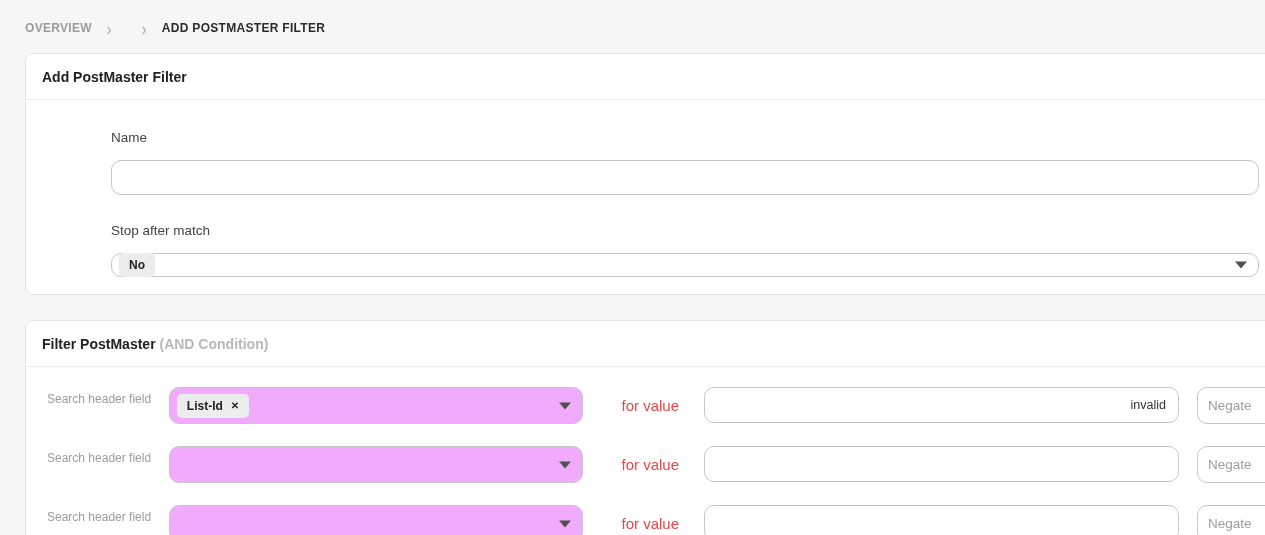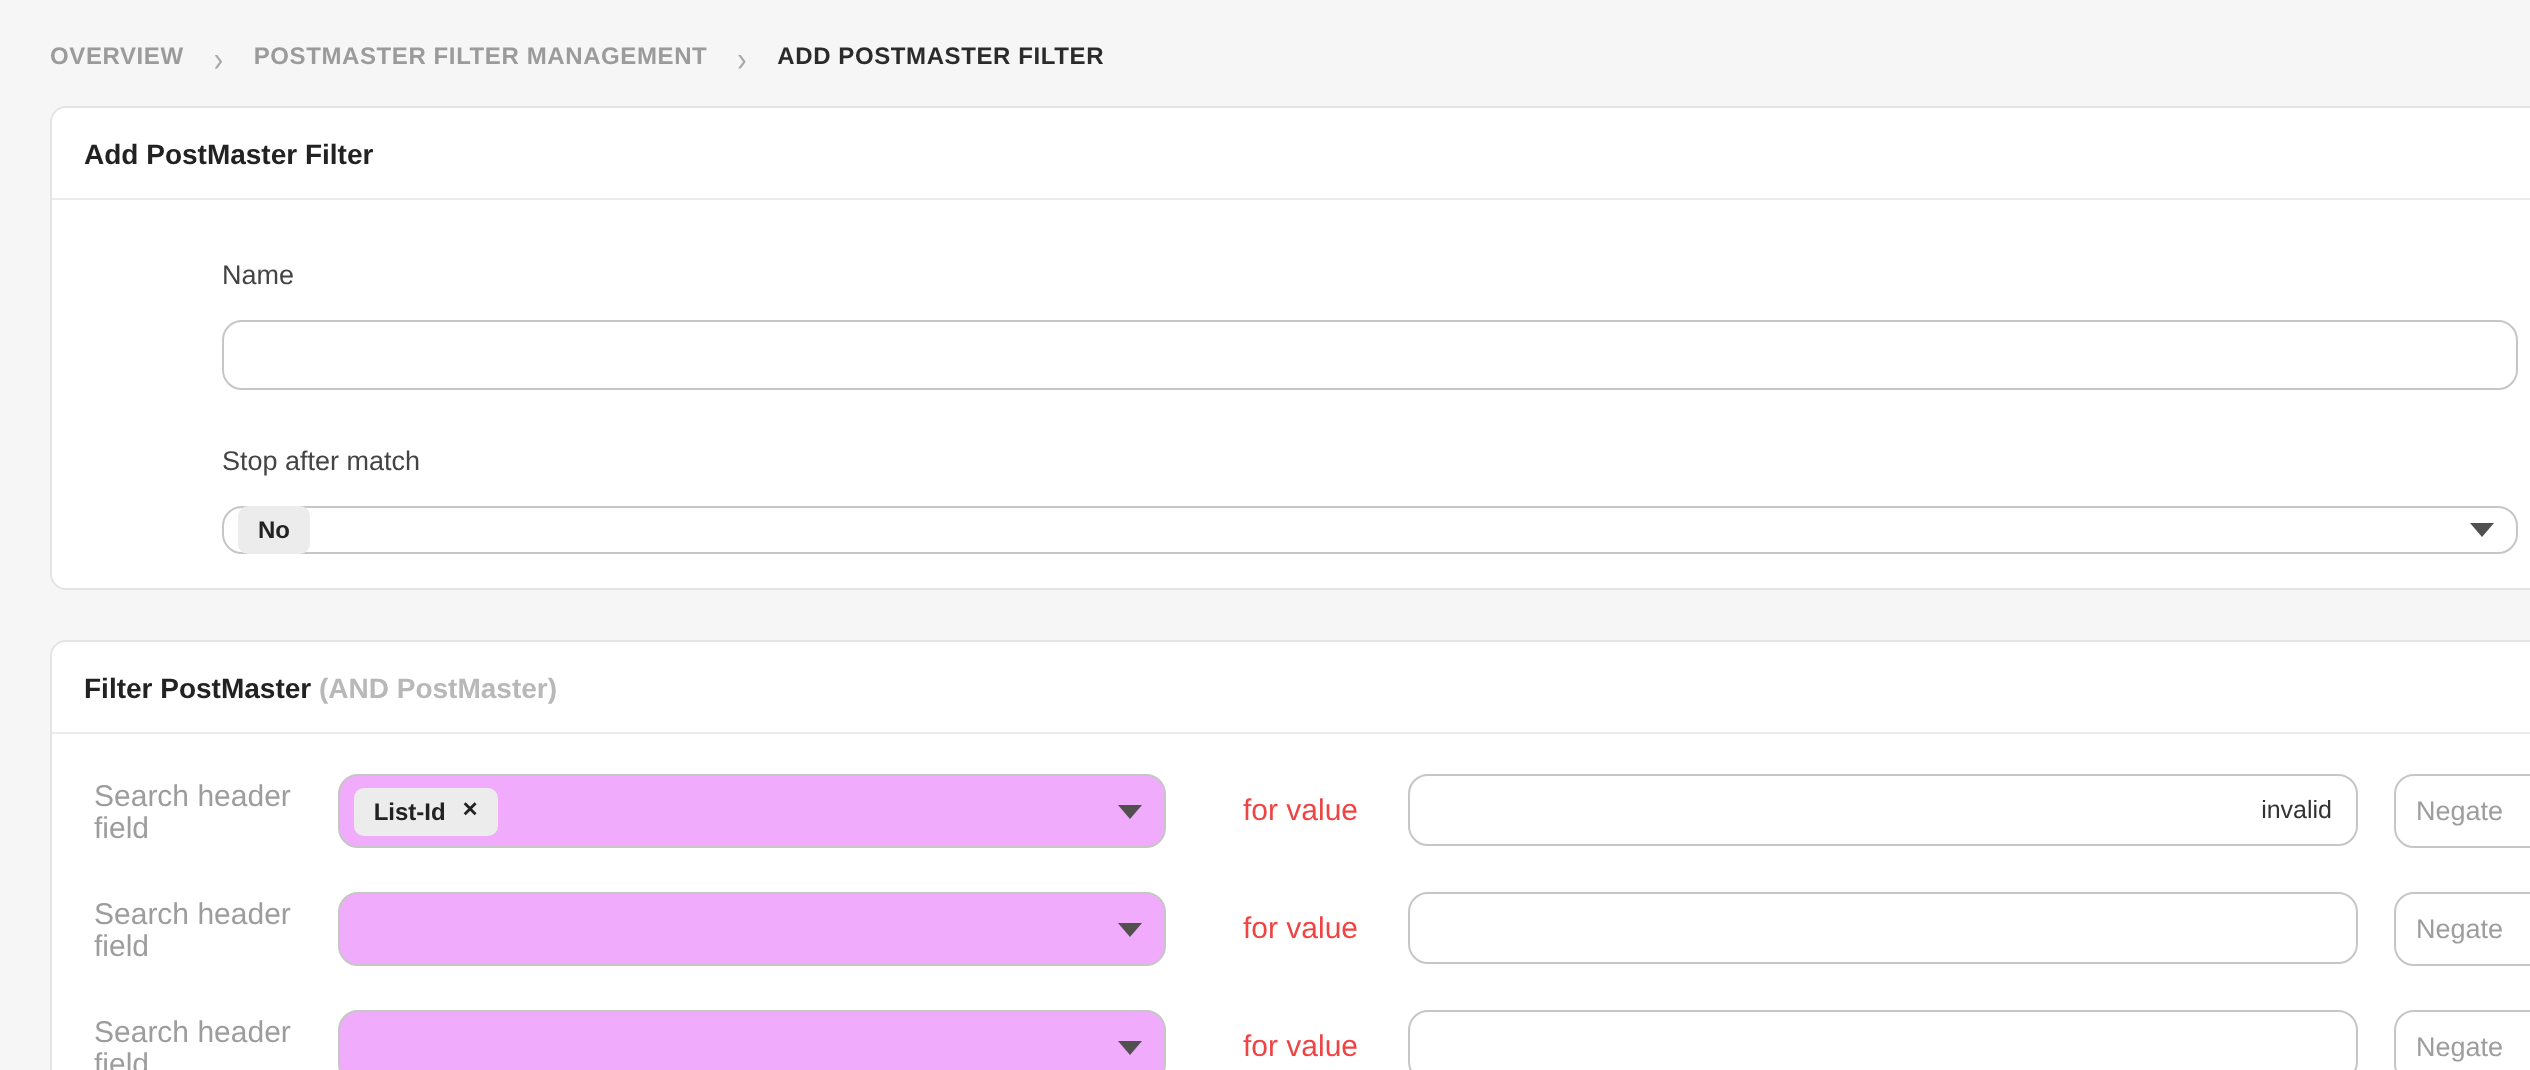--- a/index.html
+++ b/index.html
@@ -113,21 +113,21 @@
     border-right: 6px solid transparent;
     border-top: 7px solid #51504e;
   }
 
   
   .card2-body { padding: 20px 0 20px 21px; }
   .cond-row { display: flex; align-items: flex-start; margin-bottom: 22px; }
   .cond-row:last-child { margin-bottom: 0; }
   .row-label {
     width: 132px;
-    font-size: 15px;
+    font-size: 12px;
     line-height: 16px;
     color: #9d9d9d;
     padding-top: 4px;
   }
   .header-select {
     position: relative;
     width: 446px;
     height: 37px;
     border: 1px solid #c6c6c6;
     border-radius: 10px;
@@ -174,21 +174,20 @@
     cursor: pointer;
     flex-shrink: 0;
   }
 </style>
 </head>
 <body>
 
 <nav class="breadcrumb">
   <span class="crumb">OVERVIEW</span>
   <span class="crumb-sep">›</span>
-  <span class="crumb">POSTMASTER FILTER MANAGEMENT</span>
   <span class="crumb-sep">›</span>
   <span class="crumb active">ADD POSTMASTER FILTER</span>
 </nav>
 
 <section class="card card-1">
   <div class="card-header">Add PostMaster Filter</div>
   <div class="card1-body">
     <div class="field-label">Name</div>
     <input class="text-input" type="text" value="" style="">
     <div class="spacer-28"></div>
@@ -196,21 +195,21 @@
     <div class="select-box">
       <span class="chip">No</span>
       <span class="dd-arrow"></span>
     </div>
   </div>
 </section>
 
 <section class="card card-2">
   <div class="card-header">
     <span>Filter PostMaster</span>
-    <span class="subtitle">(AND PostMaster)</span>
+    <span class="subtitle">(AND Condition)</span>
   </div>
   <div class="card2-body">
 
     <div class="cond-row">
       <div class="row-label">Search header field</div>
       <div class="header-select">
         <span class="chip">
           <span>List-Id</span>
           <span class="chip-x">✕</span>
         </span>

